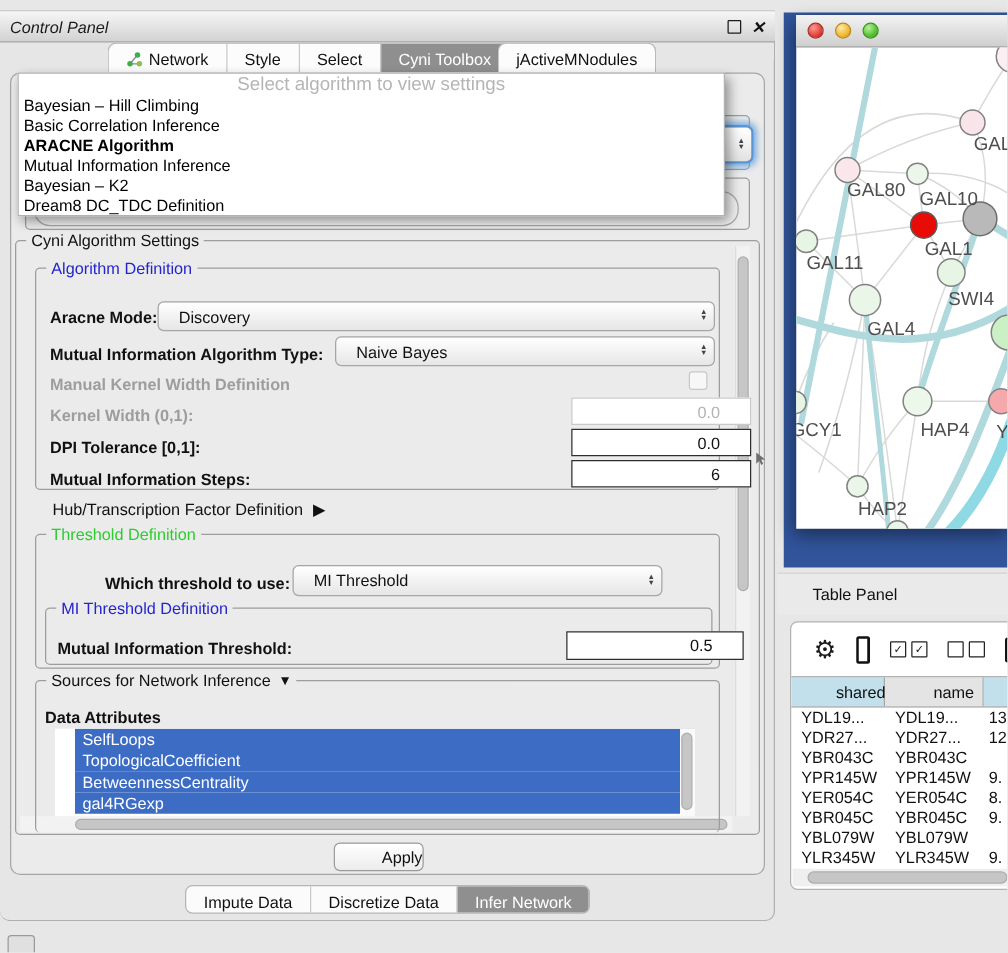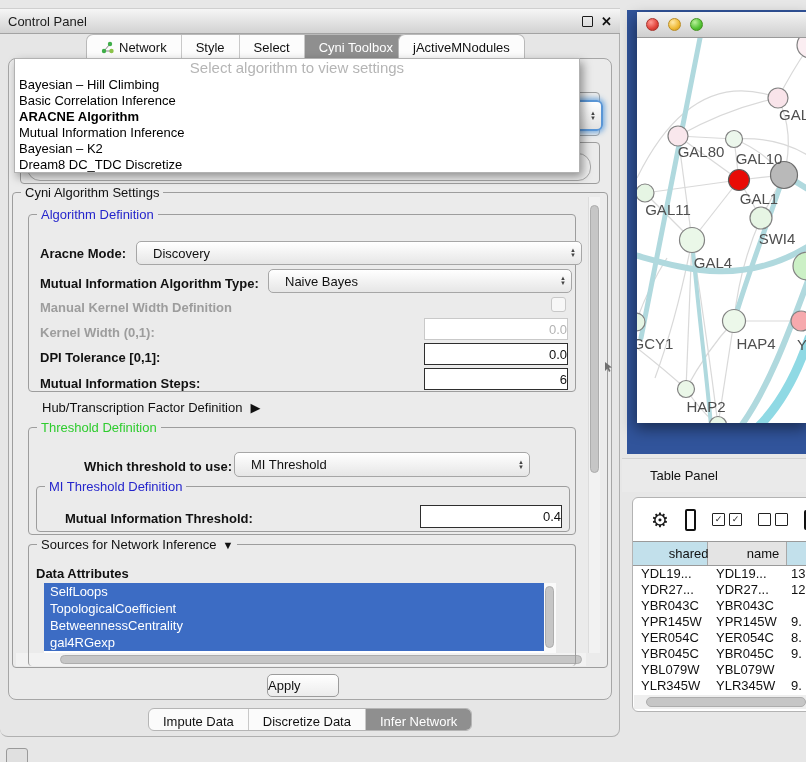--- a/index.html
+++ b/index.html
@@ -1,20 +1,20 @@
 <!DOCTYPE html>
 <html><head>
 <meta charset="utf-8">
 <style>
   html,body{margin:0;padding:0;background:#e7e7e7;font-family:"Liberation Sans",sans-serif;}
   .screen{position:relative;width:806px;height:762px;overflow:hidden;background:#e7e7e7;}
   .abs{position:absolute;}
   
   .cpwin{left:0;top:8px;width:620px;height:729px;background:#e6e6e6;border:1px solid #b0b0b0;border-left:none;border-radius:0 0 8px 8px;box-sizing:border-box;}
-  .titlebar{left:0;top:8px;width:620px;height:26px;background:linear-gradient(#f6f6f6,#d2d2d2);border-top:1px solid #cfcfcf;border-bottom:1px solid #a3a3a3;box-sizing:border-box;display:flex;align-items:center;}
+  .titlebar{left:0;top:8px;width:620px;height:26px;background:linear-gradient(#f6f6f6,#d2d2d2);border-top:1px solid #cfcfcf;border-bottom:1px solid #a3a3a3;box-sizing:border-box;display:flex;align-items:center;font-style:italic;}
   .titlebar .ttl{font-size:13px;color:#1b1b1b;padding-left:8px;}
   .winbtns{margin-left:auto;display:flex;align-items:center;gap:8px;padding-right:8px;}
   .floatic{width:9px;height:9px;border:1.5px solid #1b1b1b;border-radius:1px;}
   .closeic{font-size:13px;font-weight:bold;color:#111;line-height:1;}
   
   .tabgrp{top:34px;height:24px;display:flex;background:#fcfcfc;border:1px solid #b9b9b9;border-bottom:none;border-radius:7px 7px 0 0;overflow:hidden;box-sizing:border-box;}
   .tab{display:flex;align-items:center;justify-content:center;font-size:13px;color:#111;padding:12px 14px;border-right:1px solid #c9c9c9;white-space:nowrap;}
   .tab:last-child{border-right:none;}
   .tab.sel{background:#8f8f8f;color:#fff;}
   .netic{width:13px;height:13px;margin-right:5px;}
@@ -22,35 +22,35 @@
   .content{left:8px;top:58px;width:604px;height:642px;background:#ebebeb;border:1px solid #a6a6a6;border-radius:8px;box-sizing:border-box;}
   .groupbox{border:1px solid #9d9d9d;border-radius:4px;box-sizing:border-box;}
   .gtitle{position:absolute;top:-8px;left:8px;background:#ebebeb;padding:0 4px;font-size:13px;color:#111;white-space:nowrap;}
   .gtitle.blue{color:#2525cc;}
   .gtitle.green{color:#2ecc2e;}
   .blabel{font-size:13px;font-weight:bold;color:#111;white-space:nowrap;}
   .blabel.dis{color:#9d9d9d;}
   .combo{background:linear-gradient(#ffffff,#e6e6e6);border:1px solid #a6a6a6;border-radius:5px;display:flex;align-items:center;font-size:13px;color:#111;box-sizing:border-box;}
   .combo .cv{padding-left:16px;}
   .stepper{margin-left:auto;display:flex;flex-direction:column;align-items:center;line-height:5px;font-size:6px;color:#444;padding-right:5px;}
-  .field{background:#fff;border:1px solid #2e2e2e;display:flex;align-items:center;justify-content:flex-end;padding-right:0;font-size:13px;color:#111;box-sizing:border-box;}
+  .field{background:#fff;border:1px solid #2e2e2e;display:flex;align-items:center;justify-content:flex-end;padding-right:24px;font-size:13px;color:#111;box-sizing:border-box;margin-left:33px;}
   .field.dis{border:1px solid #c9c9c9;color:#b3b3b3;}
   .checkbox{border:1px solid #c8c8c8;background:#f7f7f7;border-radius:3px;box-sizing:border-box;}
   .vthumb,.hthumb{background:#c6c6c6;border:1px solid #adadad;border-radius:5px;box-sizing:border-box;}
   .strack{background:#f2f2f2;box-sizing:border-box;}
   
   .popup{left:14px;top:58px;width:566px;height:115px;background:#fff;border:1px solid #b2b2b2;box-shadow:3px 4px 9px rgba(0,0,0,.40);box-sizing:border-box;z-index:30;}
   .popup .prompt{text-align:center;font-size:15px;color:#b5b5b5;height:18px;line-height:18px;}
   .popup .item{height:16px;line-height:16px;font-size:13px;color:#000;padding-left:4px;white-space:nowrap;}
   .popup .item.bold{font-weight:bold;}
   
   .attrlist{background:#fff;overflow:hidden;}
   .attr{height:17px;line-height:17px;background:#3c6cc4;color:#fff;font-size:13px;padding-left:6px;white-space:nowrap;}
   
-  .button{background:linear-gradient(#ffffff,#ececec);border:1px solid #9c9c9c;border-radius:5px;display:flex;align-items:center;justify-content:flex-start;font-size:13px;color:#111;box-sizing:border-box;}
+  .button{background:linear-gradient(#ffffff,#ececec);border:1px solid #9c9c9c;border-radius:5px;display:flex;align-items:center;justify-content:flex-end;font-size:13px;color:#111;box-sizing:border-box;}
   .btabs{top:708px;height:23px;display:flex;background:#fbfbfb;border:1px solid #b5b5b5;border-radius:6px;overflow:hidden;box-sizing:border-box;}
   
   .desktop{left:627px;top:10px;width:179px;height:444px;background:#31549b;}
   .netwin{left:637px;top:12px;width:172px;height:411px;background:#fff;box-shadow:-2px 6px 14px rgba(0,0,0,.45);}
   .nettb{height:26px;background:linear-gradient(#f3f3f3,#cfcfcf);border-bottom:1px solid #9a9a9a;display:flex;align-items:center;gap:9px;padding-left:9px;box-sizing:border-box;}
   .light{width:13px;height:13px;border-radius:50%;box-sizing:border-box;}
   .light.red{background:radial-gradient(circle at 35% 30%,#ff9a92,#e1433a 60%,#b02a22);border:1px solid #a8322b;}
   .light.yellow{background:radial-gradient(circle at 35% 30%,#ffe9a8,#efb934 60%,#c28f1a);border:1px solid #ba8c22;}
   .light.green{background:radial-gradient(circle at 35% 30%,#b9f09a,#53c234 60%,#3a9a1e);border:1px solid #43941f;}
   .nlabel{font-size:15px;fill:#4f4f4f;}
@@ -134,40 +134,40 @@
     <div class="abs" style="left:6px;top:10px;width:562px;height:26px;border:1px solid #a8a8a8;border-radius:13px;background:#f0f0f0;"></div>
   </div>
 
   <div class="abs popup">
     <div class="prompt">Select algorithm to view settings</div>
     <div class="item">Bayesian – Hill Climbing</div>
     <div class="item">Basic Correlation Inference</div>
     <div class="item bold">ARACNE Algorithm</div>
     <div class="item">Mutual Information Inference</div>
     <div class="item">Bayesian – K2</div>
-    <div class="item">Dream8 DC_TDC Discretize</div>
+    <div class="item">Dream8 DC_TDC Definition</div>
   </div>
 
   <div class="abs groupbox" style="left:12px;top:192px;width:596px;height:476px;">
     <span class="gtitle">Cyni Algorithm Settings</span>
   </div>
 
   <div class="abs strack" style="left:588px;top:197px;width:12px;height:456px;border-left:1px solid #dcdcdc;">
     <div class="vthumb" style="position:absolute;left:1px;top:8px;width:9px;height:268px;"></div>
   </div>
 
   <div class="abs strack" style="left:16px;top:653px;width:570px;height:13px;">
     <div class="hthumb" style="position:absolute;left:44px;top:2px;width:522px;height:9px;"></div>
   </div>
 
   <div class="abs groupbox" style="left:28px;top:214px;width:548px;height:178px;">
     <span class="gtitle blue">Algorithm Definition</span>
   </div>
   <div class="abs blabel" style="left:40px;top:246px;">Aracne Mode:</div>
-  <div class="abs combo" style="left:126px;top:241px;width:446px;height:24px;margin-left:10px;">
+  <div class="abs combo" style="left:126px;top:241px;width:446px;height:24px;">
     <span class="cv">Discovery</span>
     <span class="stepper">
         <span>▲</span>
         <span>▼</span>
       </span>
   </div>
   <div class="abs blabel" style="left:40px;top:276px;">Mutual Information Algorithm Type:</div>
   <div class="abs combo" style="left:268px;top:269px;width:304px;height:24px;">
     <span class="cv">Naive Bayes</span>
     <span class="stepper">
@@ -202,34 +202,34 @@
   <div class="abs combo" style="left:234px;top:452px;width:296px;height:25px;">
     <span class="cv">MI Threshold</span>
     <span class="stepper">
         <span>▲</span>
         <span>▼</span>
       </span>
   </div>
   <div class="abs groupbox" style="left:36px;top:486px;width:534px;height:46px;">
     <span class="gtitle blue">MI Threshold Definition</span>
   </div>
-  <div class="abs blabel" style="left:46px;top:511px;margin-left:19px;">Mutual Information Threshold:</div>
+  <div class="abs blabel" style="left:46px;top:511px;">Mutual Information Threshold:</div>
   <div class="abs field" style="left:420px;top:505px;width:142px;height:23px;">
-      <span>0.4</span>
+      <span>0.5</span>
     </div>
 
   <div class="abs groupbox" style="left:28px;top:544px;width:548px;height:122px;border-bottom:none;">
     <span class="gtitle" style="display:flex;align-items:center;gap:6px;">
       <span>Sources for Network Inference</span>
       <span style="font-size:11px;">▼</span>
     </span>
   </div>
   <div class="abs blabel" style="left:36px;top:566px;">Data Attributes</div>
   <div class="abs attrlist" style="left:44px;top:583px;width:512px;height:70px;">
-    <div style="width:500px;">
+    <div style="width:500px;padding-left:16px;">
       <div class="attr">SelfLoops</div>
       <div class="attr">TopologicalCoefficient</div>
       <div class="attr">BetweennessCentrality</div>
       <div class="attr">gal4RGexp</div>
     </div>
     <div class="abs" style="left:500px;top:0;width:12px;height:70px;background:#fafafa;">
       <div class="vthumb" style="position:absolute;left:1px;top:3px;width:9px;height:62px;"></div>
     </div>
   </div>
 

